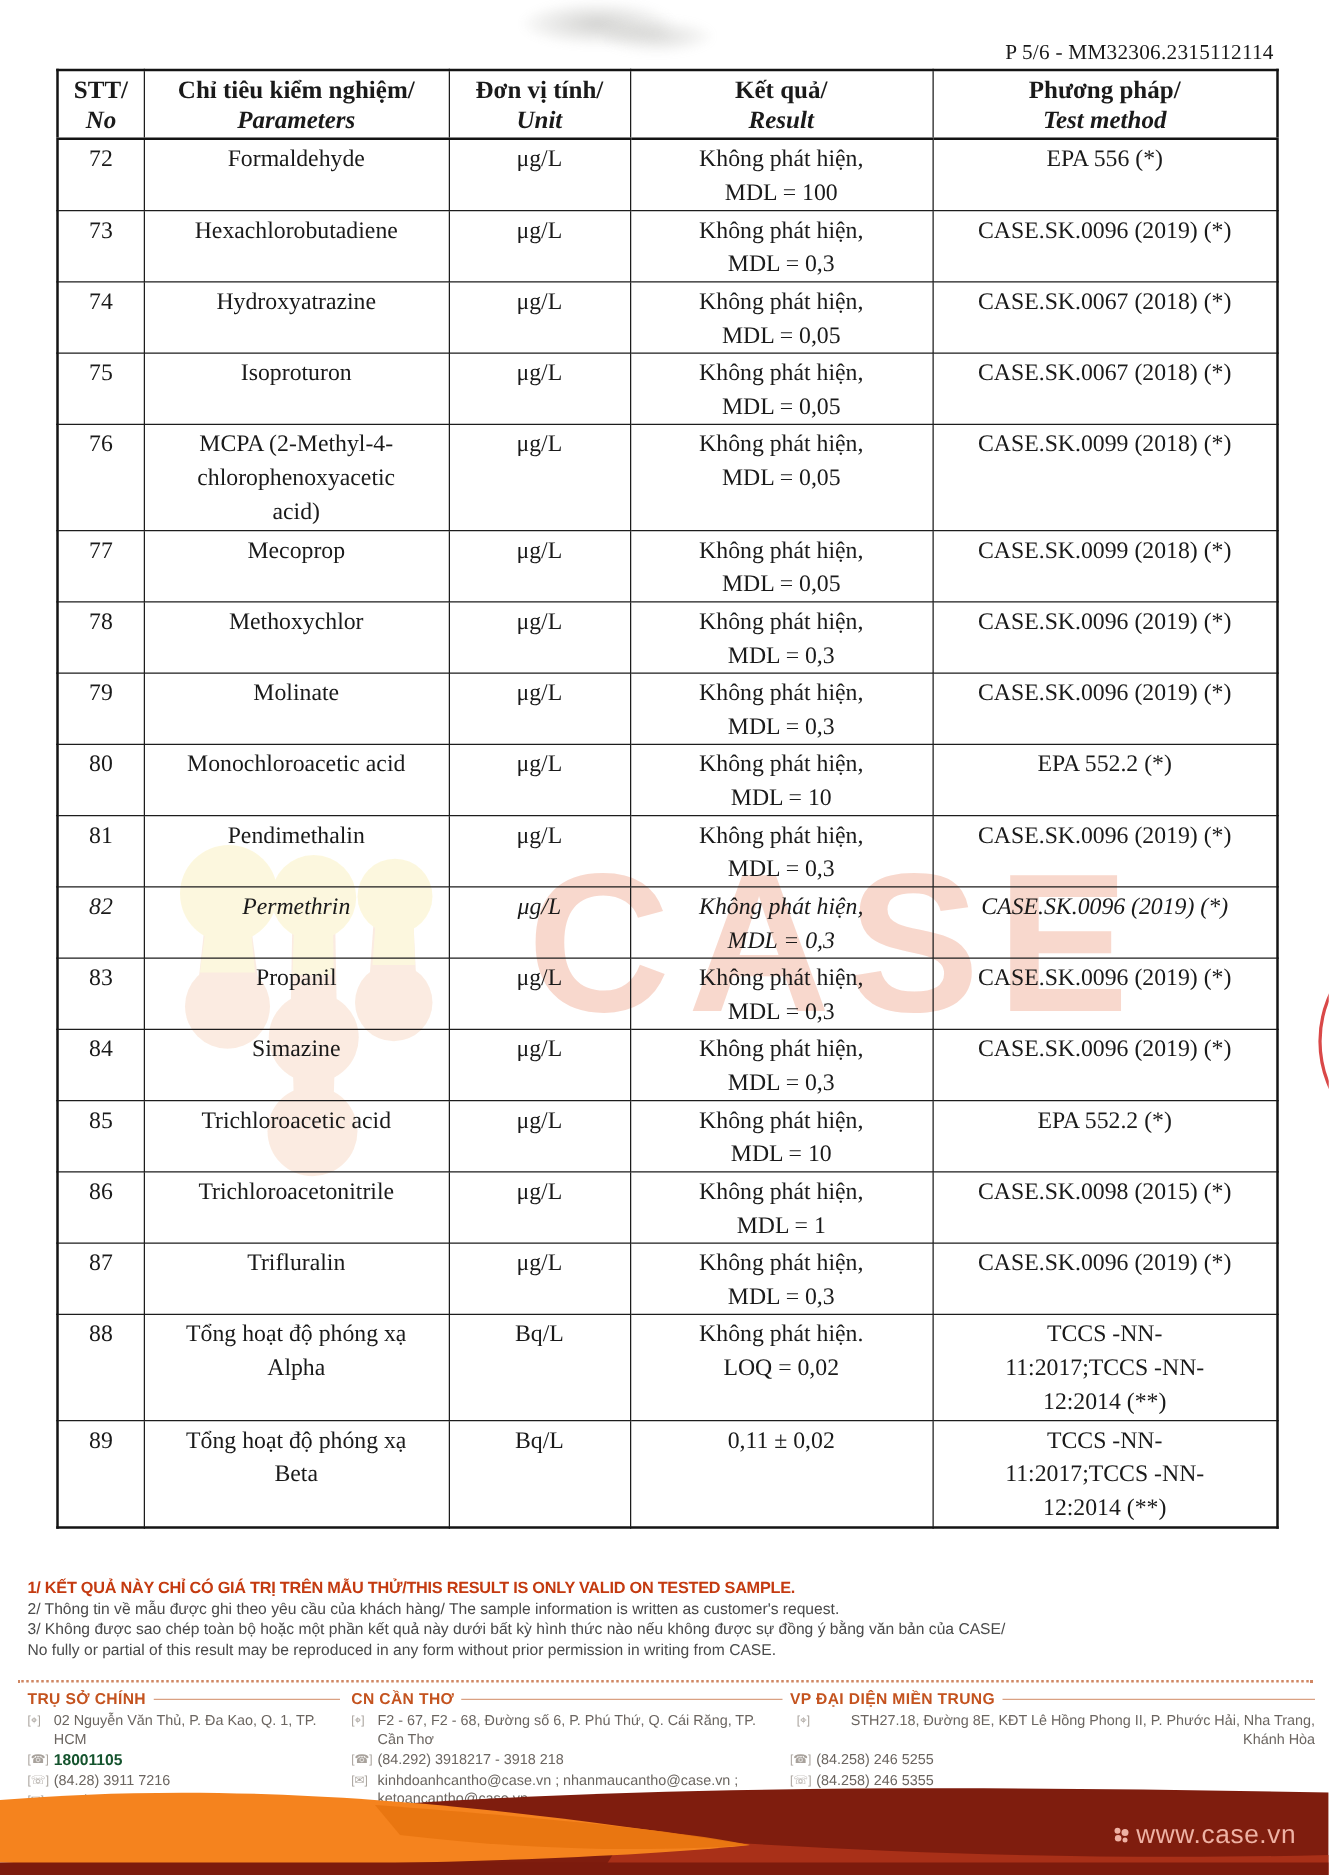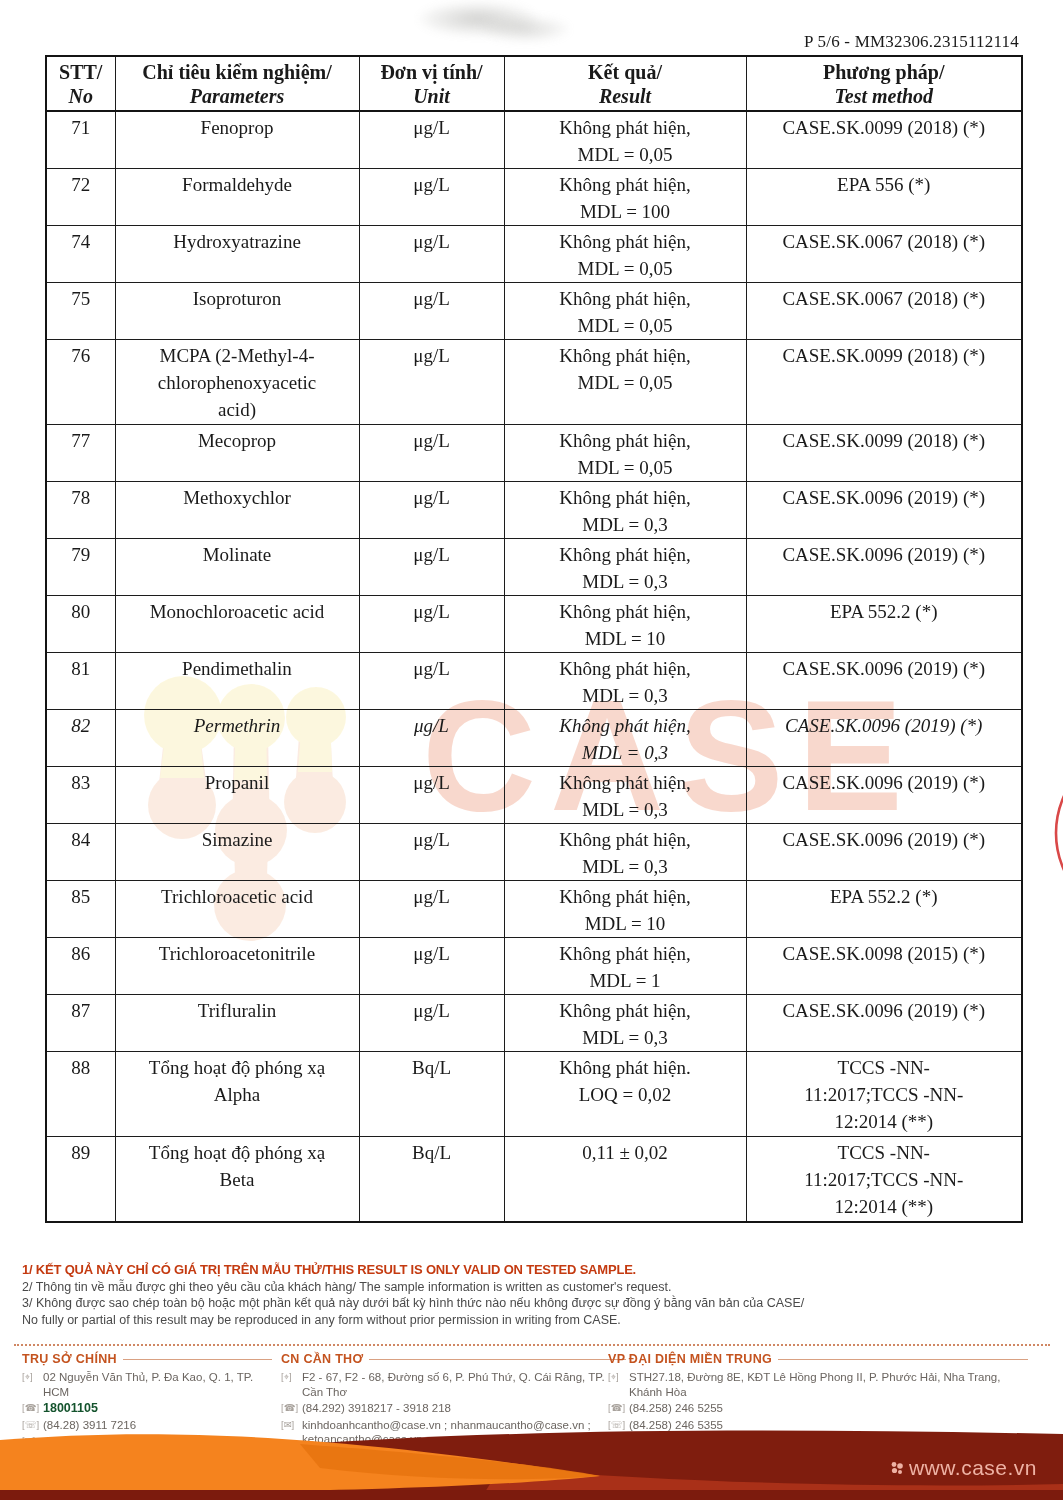--- a/index.html
+++ b/index.html
@@ -40,21 +40,21 @@
   .notes .n1{color:#c43a10;font-weight:bold;font-size:13px;letter-spacing:-.2px;}
 
   .dotted-sep{position:absolute;left:14px;top:1344px;width:1036px;border-top:2px dotted #d08763;}
 
   
   .contacts{position:absolute;left:0;top:1352px;width:1063px;height:92px;
             font-family:"Liberation Sans",sans-serif;font-size:11.5px;color:#6b6560;}
   .c-col{position:absolute;top:0;}
   .c-col.hq{left:22px;width:250px;}
   .c-col.ct{left:281px;width:345px;}
-  .c-col.mt{left:608px;width:420px;}
+  .c-col.mt{left:632px;width:420px;text-align:right;}
   .c-title{display:flex;align-items:center;gap:6px;color:#c4531f;font-weight:bold;
            font-size:12.5px;letter-spacing:.3px;margin-bottom:4px;}
   .c-title .rule{flex:1;border-top:1px solid #d9a183;height:0;}
   .c-line{display:flex;gap:5px;margin-bottom:2px;line-height:14.5px;}
   .c-line.bold .c-text{font-weight:bold;font-size:12.5px;color:#14532d;}
   .c-icon{color:#a8a29c;font-size:9.5px;flex:0 0 auto;width:16px;}
 
   
   .wave{position:absolute;left:0;bottom:0;width:1063px;height:72px;}
   .site{position:absolute;right:26px;bottom:20px;display:flex;align-items:center;gap:4px;
@@ -104,34 +104,34 @@
       <tr>
         <th><div>STT/</div><div class="en">No</div></th>
         <th><div>Chỉ tiêu kiểm nghiệm/</div><div class="en">Parameters</div></th>
         <th><div>Đơn vị tính/</div><div class="en">Unit</div></th>
         <th><div>Kết quả/</div><div class="en">Result</div></th>
         <th><div>Phương pháp/</div><div class="en">Test method</div></th>
       </tr>
     </thead>
     <tbody>
         <tr style="height: 56px;">
-      <td>71</td>
-      <td>Fenoprop</td>
-      <td>μg/L</td>
-      <td>Không phát hiện,
-MDL = 0,05</td>
-      <td>CASE.SK.0099 (2018) (*)</td>
-    </tr>
-        <tr style="height: 56px;">
       <td>72</td>
       <td>Formaldehyde</td>
       <td>μg/L</td>
       <td>Không phát hiện,
 MDL = 100</td>
       <td>EPA 556 (*)</td>
+    </tr>
+        <tr style="height: 56px;">
+      <td>73</td>
+      <td>Hexachlorobutadiene</td>
+      <td>μg/L</td>
+      <td>Không phát hiện,
+MDL = 0,3</td>
+      <td>CASE.SK.0096 (2019) (*)</td>
     </tr>
         <tr style="height: 56px;">
       <td>74</td>
       <td>Hydroxyatrazine</td>
       <td>μg/L</td>
       <td>Không phát hiện,
 MDL = 0,05</td>
       <td>CASE.SK.0067 (2018) (*)</td>
     </tr>
         <tr style="height: 56px;">

